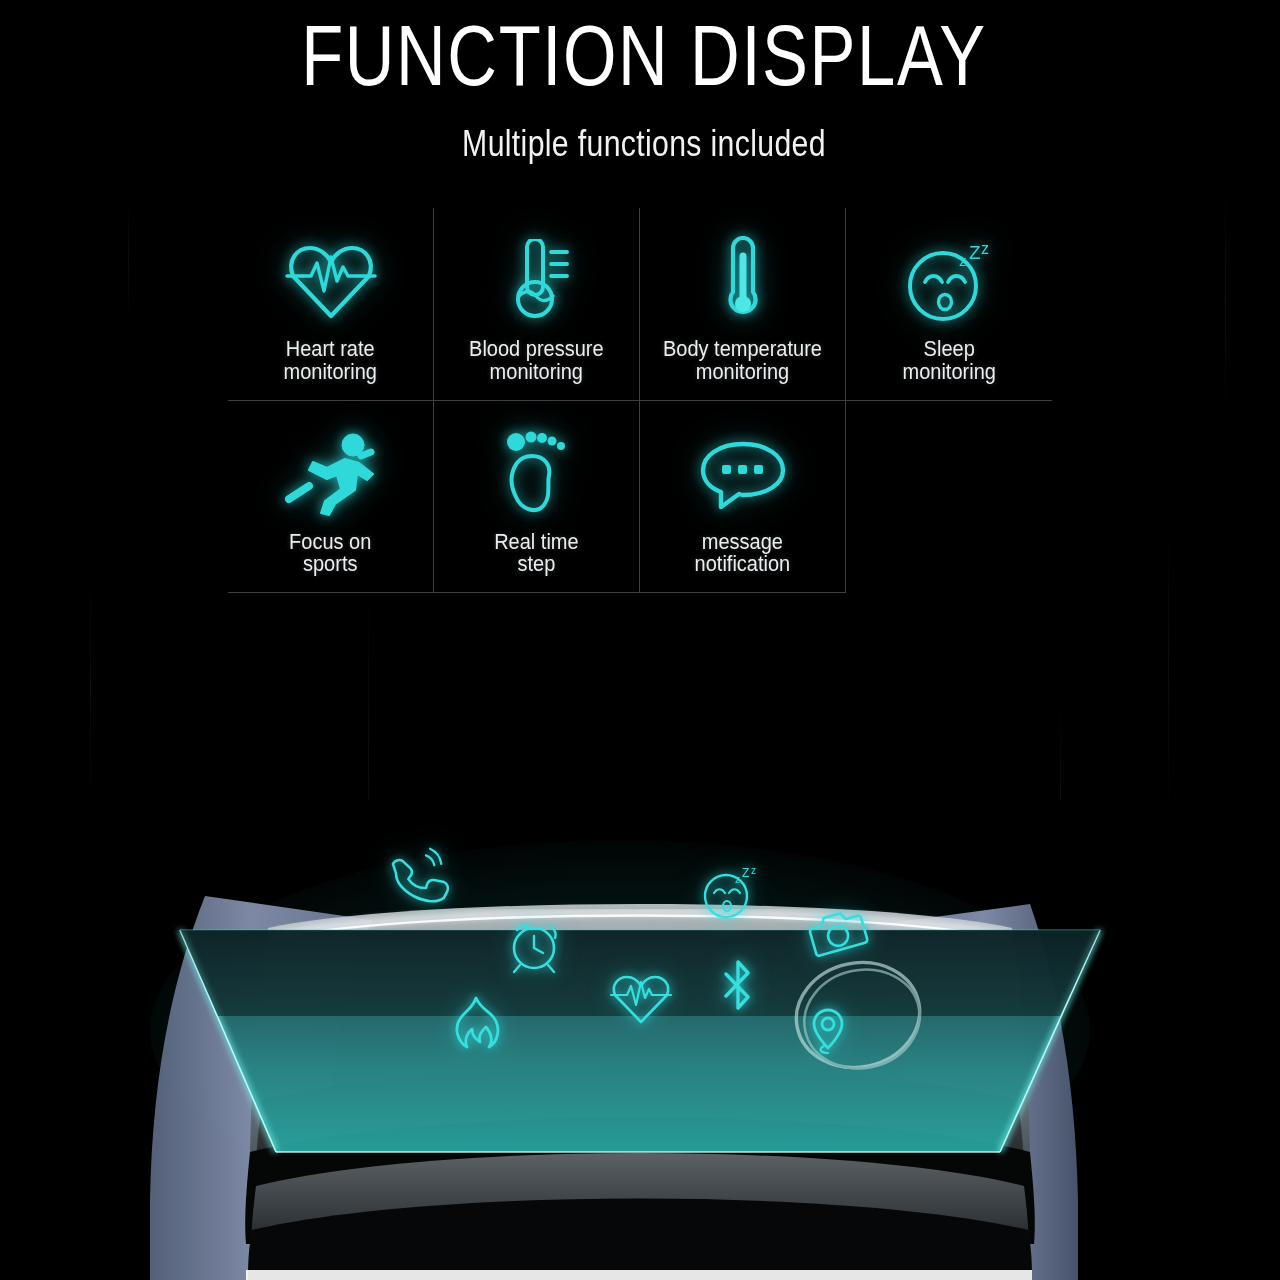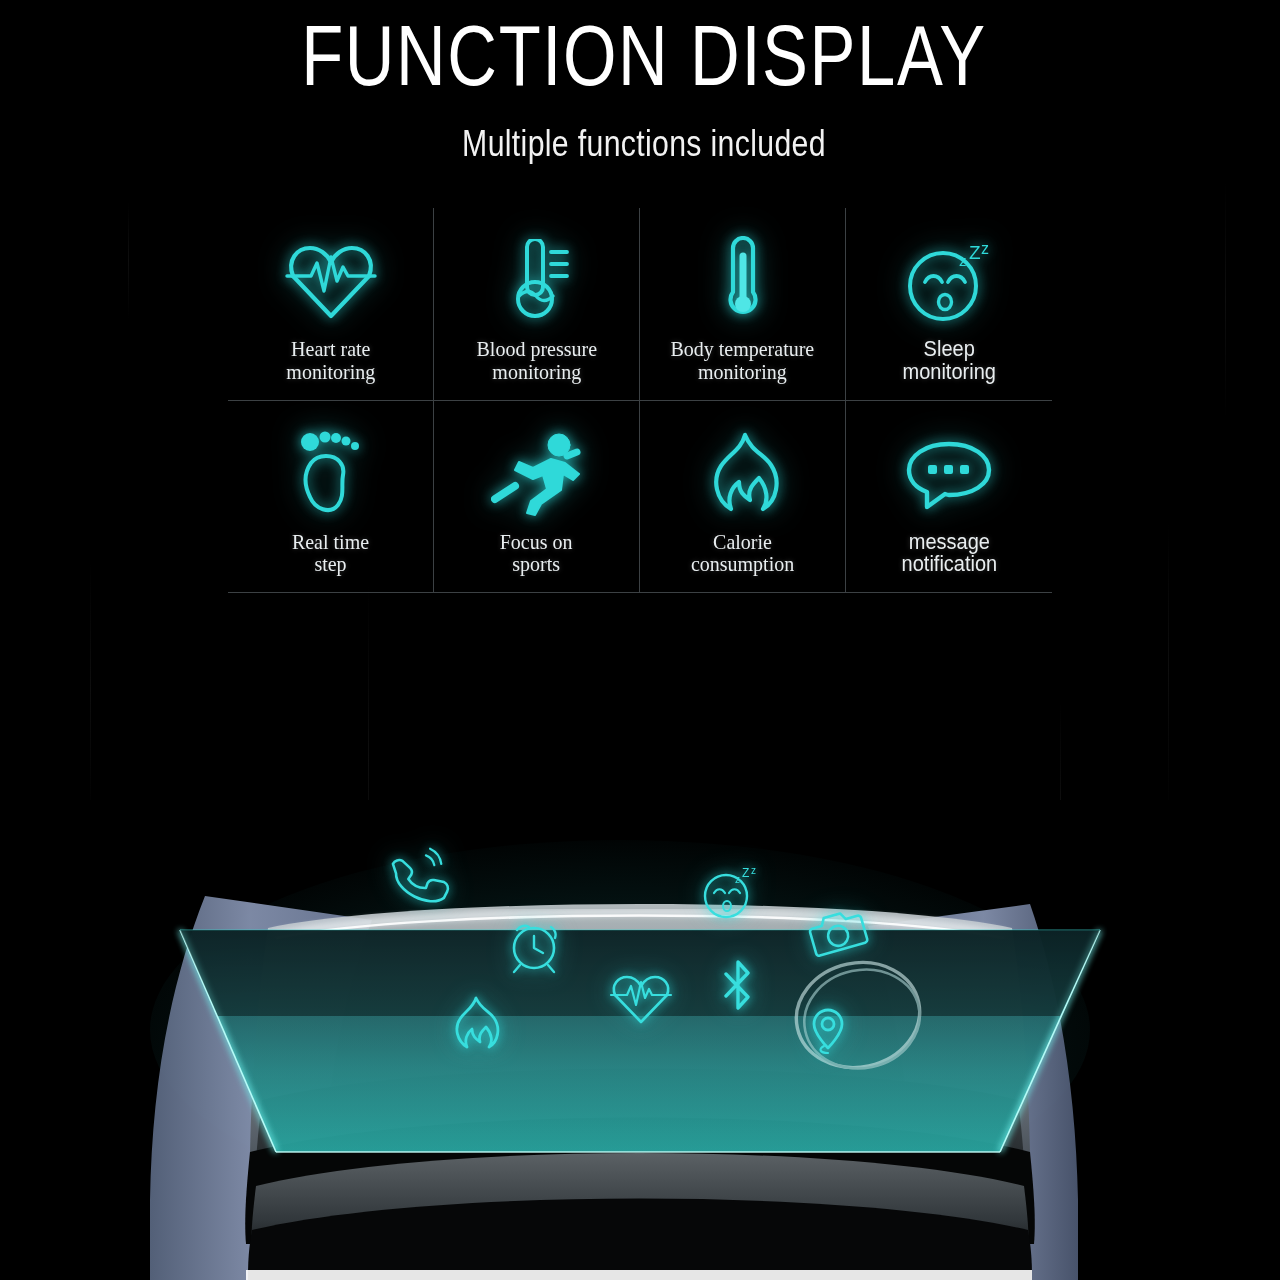--- a/index.html
+++ b/index.html
@@ -31,21 +31,21 @@
   .grid {
     position:absolute; left:228px; top:208px; width:824px; height:578px;
     display:grid; grid-template-columns:repeat(4,1fr); grid-template-rows:repeat(3,1fr);
   }
   .cell {
     position:relative; display:flex; flex-direction:column;
     align-items:center; justify-content:flex-start;
     padding-top:22px;
   }
   
-  .cell:not(:nth-child(4n))      { border-right:1px solid rgba(200,215,225,.30);font-family:Liberation Serif, serif; }
+  .cell:not(:nth-child(4n))      { border-right:1px solid rgba(200,215,225,.30); }
   .cell:not(:nth-child(n+9))     { border-bottom:1px solid rgba(200,215,225,.30); }
 
   .icon-wrap { height:104px; display:flex; align-items:center; justify-content:center; }
   .icon-wrap svg { filter:drop-shadow(0 0 6px rgba(45,215,215,.75)) drop-shadow(0 0 14px rgba(45,215,215,.35)); display:block; }
   .cap {
     margin-top:4px; text-align:center; font-size:21.5px; line-height:1.06;
     color:#e9eef0; white-space:pre-line;
     transform:scaleX(.93); transform-origin:center;
     text-shadow:0 0 5px rgba(255,255,255,.22);
   }
@@ -122,55 +122,46 @@
           <text x="66" y="19" font-family="Liberation Sans, sans-serif" font-size="19" fill="#2fd9d9" stroke="none">Z</text>
           <text x="78" y="14" font-family="Liberation Sans, sans-serif" font-size="16" fill="#2fd9d9" stroke="none">z</text>
         </svg>
       </div>
       <div class="cap">Sleep
 monitoring</div>
     </div>
 
     <div class="cell">
       <div class="icon-wrap">
+        <svg width="96" height="86" viewBox="0 0 96 86" fill="#2fd9d9" stroke="#2fd9d9" stroke-linecap="round" stroke-linejoin="round">
+          <circle cx="70" cy="13" r="11"></circle>
+          <path d="M62 27 L44 36 L30 30 l-4 8 l18 9 l10 -4 l4 14 l-16 12 l-4 12 l8 2 l6 -11 l20 -14 l2 -16 l10 6 l6 -6 l-14 -11 Z" stroke-width="2"></path>
+          <path d="M26 54 L6 67" stroke-width="8" fill="none"></path>
+          <path d="M88 20 l-10 4" stroke-width="7" fill="none"></path>
+        </svg>
+      </div>
+      <div class="cap">Focus on
+sports</div>
+    </div>
+
+    <div class="cell">
+      <div class="icon-wrap">
         <svg width="66" height="92" viewBox="0 0 66 92" fill="none" stroke="#2fd9d9" stroke-width="4" stroke-linecap="round" stroke-linejoin="round">
           <circle cx="12" cy="13" r="9" fill="#2fd9d9" stroke="none"></circle>
           <circle cx="27" cy="8" r="5.5" fill="#2fd9d9" stroke="none"></circle>
           <circle cx="38" cy="9" r="5" fill="#2fd9d9" stroke="none"></circle>
           <circle cx="48" cy="12" r="4.5" fill="#2fd9d9" stroke="none"></circle>
           <circle cx="57" cy="17" r="4" fill="#2fd9d9" stroke="none"></circle>
           <path d="M13 34 C6 44 6 56 12 68 C17 80 32 86 40 76 C47 67 43 56 45 46 C47 36 40 27 28 27 C21 27 16 30 13 34 Z"></path>
         </svg>
       </div>
       <div class="cap">Real time
 step</div>
     </div>
 
-    <div class="cell">
-      <div class="icon-wrap">
-        <svg width="96" height="86" viewBox="0 0 96 86" fill="#2fd9d9" stroke="#2fd9d9" stroke-linecap="round" stroke-linejoin="round">
-          <circle cx="70" cy="13" r="11"></circle>
-          <path d="M62 27 L44 36 L30 30 l-4 8 l18 9 l10 -4 l4 14 l-16 12 l-4 12 l8 2 l6 -11 l20 -14 l2 -16 l10 6 l6 -6 l-14 -11 Z" stroke-width="2"></path>
-          <path d="M26 54 L6 67" stroke-width="8" fill="none"></path>
-          <path d="M88 20 l-10 4" stroke-width="7" fill="none"></path>
-        </svg>
-      </div>
-      <div class="cap">Focus on
-sports</div>
-    </div>
-
-    <div class="cell">
-      <div class="icon-wrap">
-        <svg width="72" height="90" viewBox="0 0 72 90" fill="none" stroke="#2fd9d9" stroke-width="4.2" stroke-linecap="round" stroke-linejoin="round">
-          <path d="M38 5 C34 20 22 24 14 36 C5 50 9 70 24 79 C20 68 24 58 32 52 C32 62 37 66 43 70 C40 60 46 54 52 48 C60 58 62 70 56 79 C70 71 74 50 64 35 C57 24 45 22 38 5 Z"></path>
-        </svg>
-      </div>
-      <div class="cap">Calorie
-consumption</div>
-    </div>
 
 
     <div class="cell">
       <div class="icon-wrap">
         <svg width="90" height="72" viewBox="0 0 90 72" fill="none" stroke="#2fd9d9" stroke-width="4.4" stroke-linecap="round" stroke-linejoin="round">
           <path d="M45 5 C21 5 5 17 5 31 C5 41 12 49 23 53 L23 68 L41 55 C44 56 45 56 45 56 C69 56 85 45 85 31 C85 17 69 5 45 5 Z"></path>
           <rect x="24" y="26" width="9" height="9" rx="2" fill="#2fd9d9" stroke="none"></rect>
           <rect x="40" y="26" width="9" height="9" rx="2" fill="#2fd9d9" stroke="none"></rect>
           <rect x="56" y="26" width="9" height="9" rx="2" fill="#2fd9d9" stroke="none"></rect>
         </svg>

